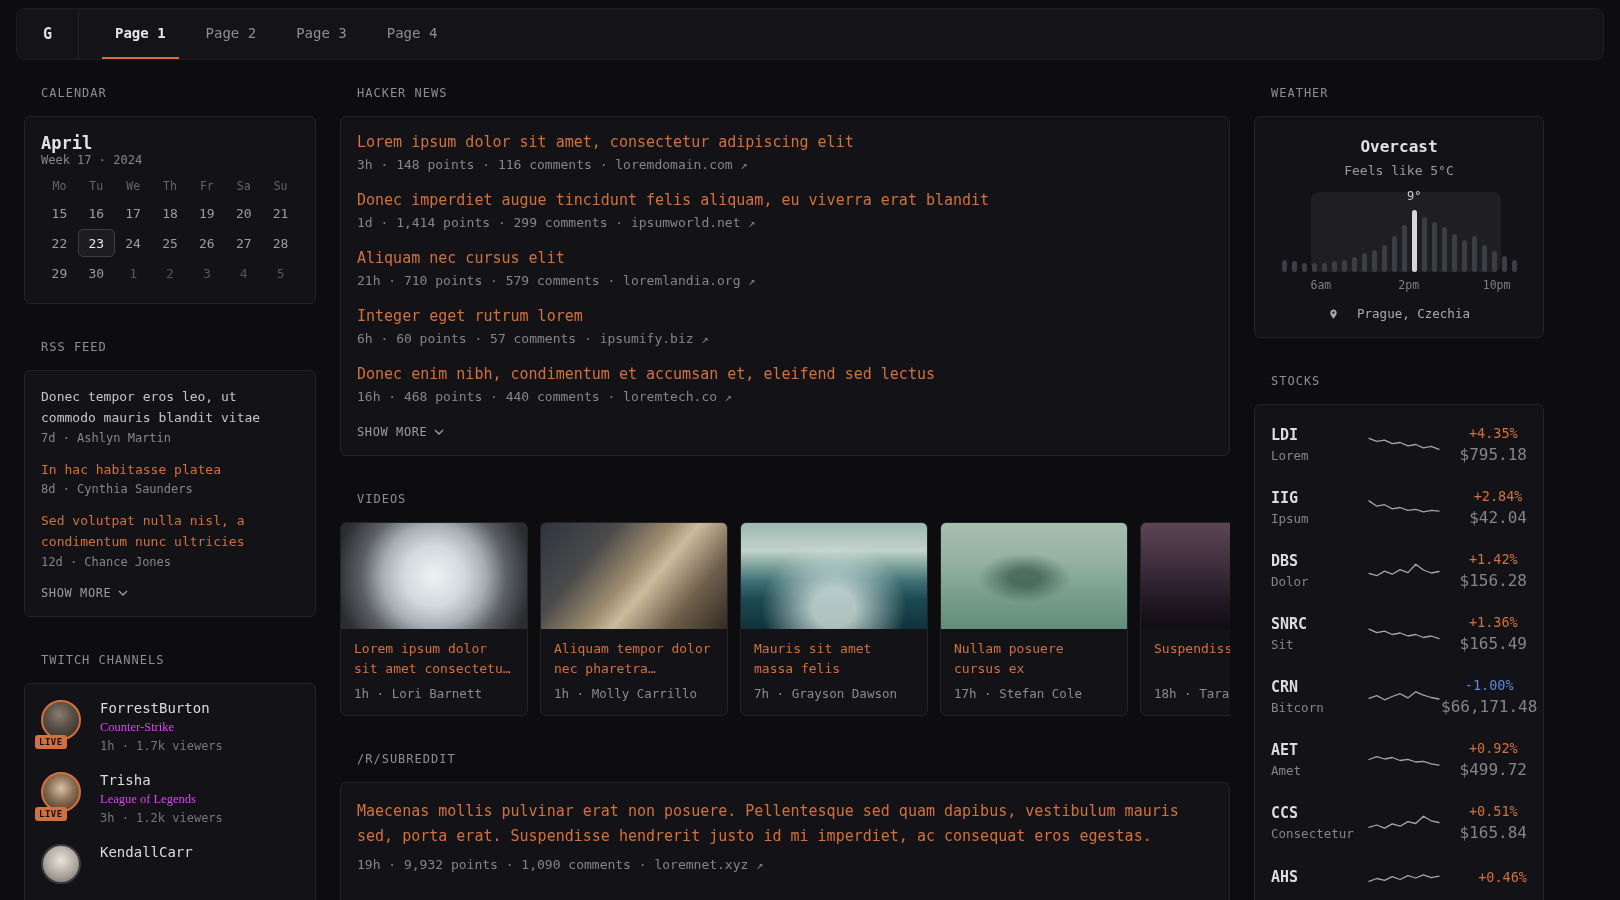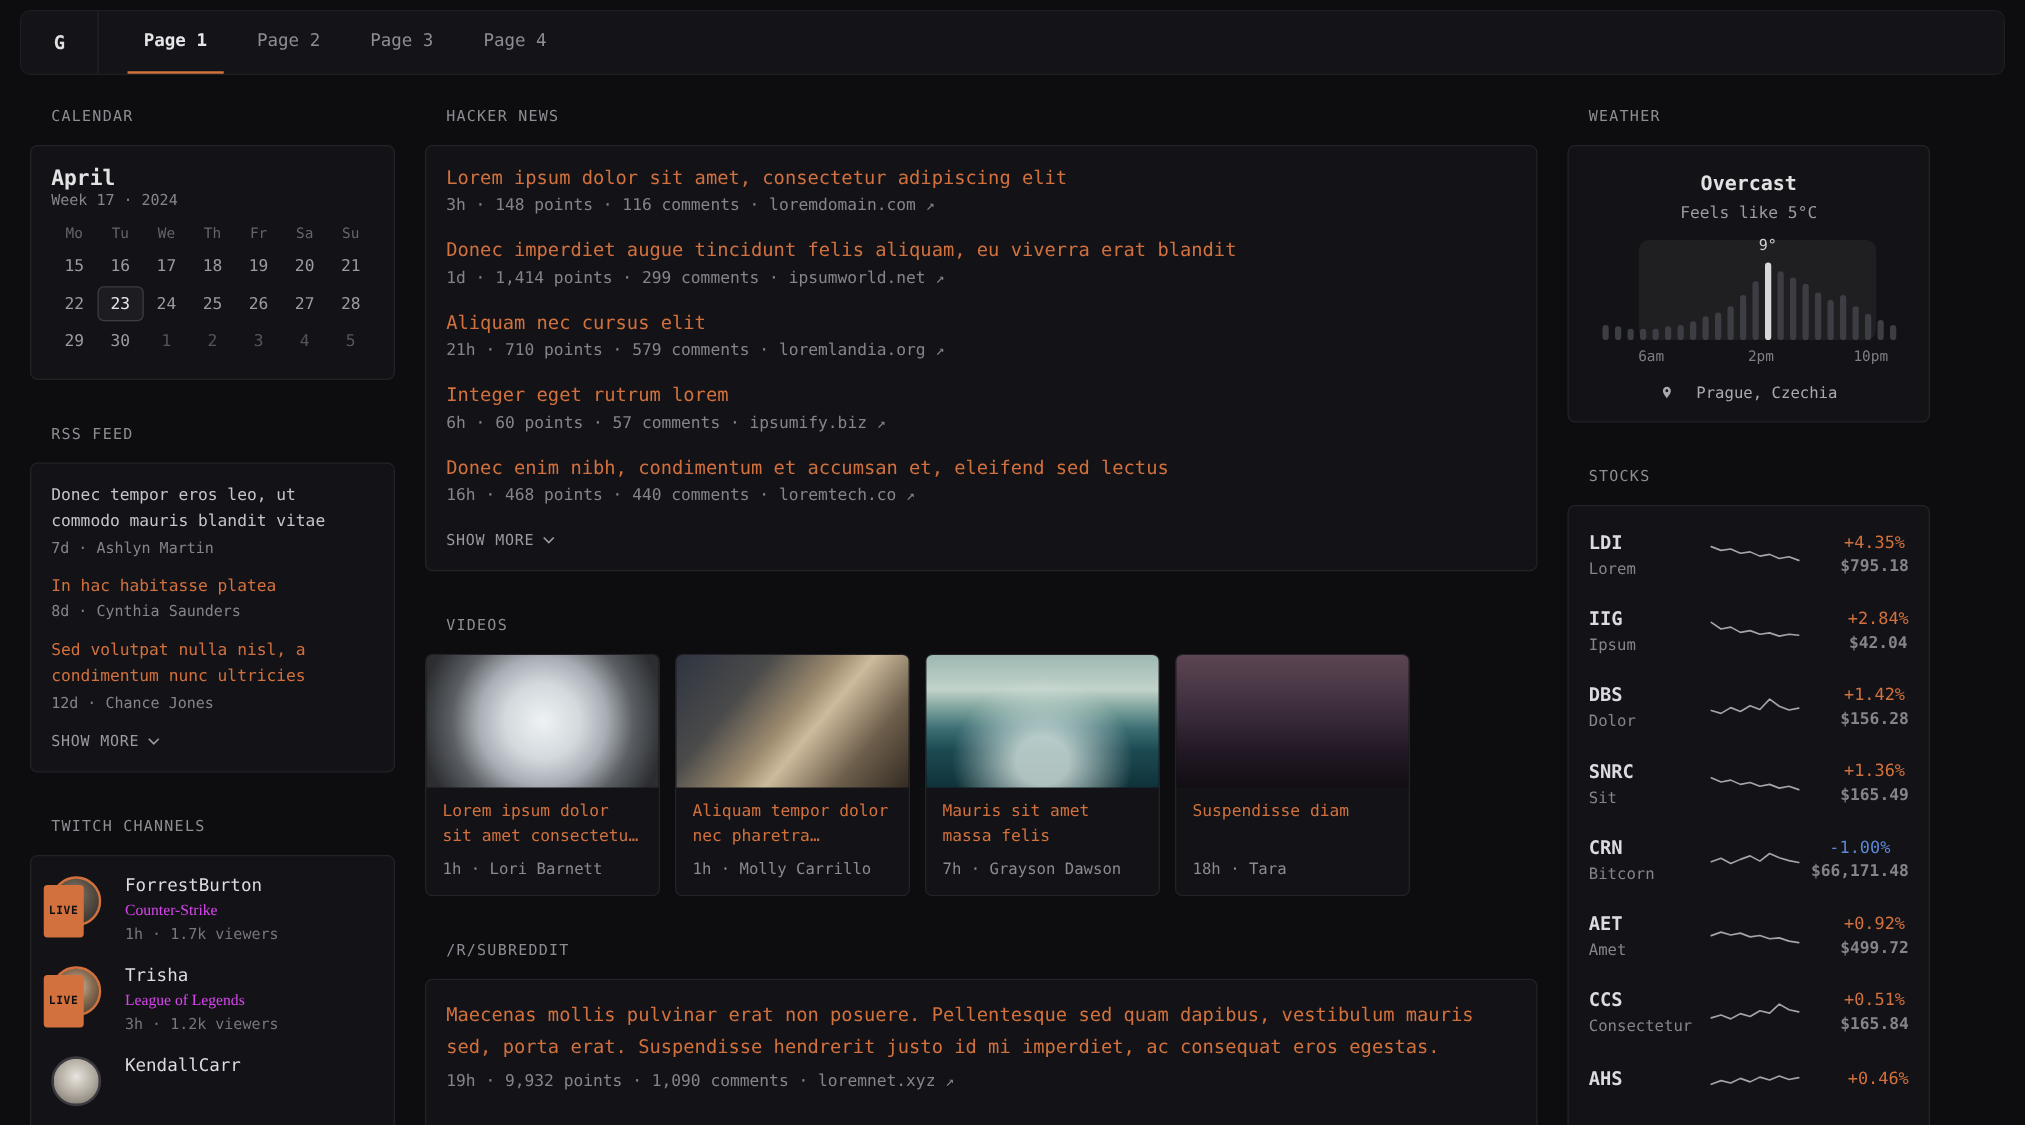--- a/index.html
+++ b/index.html
@@ -75,21 +75,21 @@
   .tw-card{min-height:240px;}
   .tw-row{display:flex;gap:15px;margin-bottom:19px;align-items:flex-start;}
   .tw-avatar{position:relative;width:44px;height:44px;flex:none;}
   .tw-avatar .pic{width:40px;height:40px;border-radius:50%;border:2px solid #3a3a40;}
   .tw-avatar.live .pic{border-color:var(--accent);}
   .av-1{background:radial-gradient(circle at 45% 35%, #8a7d71 0%, #5c5248 40%, #2b2724 100%);}
   .av-2{background:radial-gradient(circle at 50% 40%, #d8c3a5 0%, #8a6f55 45%, #3a2e24 100%);}
   .av-3{background:radial-gradient(circle at 50% 40%, #e8e4de 0%, #b3aca2 50%, #6e675e 100%);}
   .badge{
     position:absolute;left:-6px;bottom:-5px;background:var(--accent);color:#101013;
-    font-size:9px;font-weight:bold;letter-spacing:.5px;padding:16px 4px;border-radius:3px;
+    font-size:9px;font-weight:bold;letter-spacing:.5px;padding:2px 4px;border-radius:3px;
   }
   .tw-name{font-size:14px;color:#dcdce0;cursor:pointer;}
   .tw-game{font-size:12.5px;color:#d946ef;margin-top:4px;font-family:Liberation Serif, serif;}
   .tw-meta{font-size:12px;color:#76767c;margin-top:4px;}
 
   
   .hn-item{margin-bottom:19px;}
   .hn-title{display:block;font-size:15px;color:var(--accent);}
   .hn-meta{font-size:13px;color:var(--dim);margin-top:6px;}
   .hn-meta .domain{color:var(--dim);}
@@ -131,21 +131,21 @@
   
   .s-row{display:flex;align-items:center;padding:12px 0;cursor:pointer;}
   .s-row:first-child{padding-top:4px;}
   .s-left{width:96px;flex:none;}
   .s-sym{font-size:15px;font-weight:bold;color:#dcdce0;}
   .s-name{font-size:12.5px;color:var(--dim);margin-top:4px;}
   .s-spark{flex:none;width:74px;height:26px;}
   .s-right{margin-left:auto;text-align:center;}
   .s-change{font-size:13.5px;color:var(--accent);}
   .s-change.neg{color:var(--negative);}
-  .s-price{font-size:13px;color:var(--dim);margin-top:4px;font-weight:bold;}
+  .s-price{font-size:16px;color:var(--dim);margin-top:4px;}
 </style>
 </head>
 <body>
 
 <header class="topbar">
   <div class="logo">G</div>
   <nav class="tabs">
     <div class="tab active">Page 1</div>
     <div class="tab">Page 2</div>
     <div class="tab">Page 3</div>
@@ -322,20 +322,25 @@
         </div>
         <div class="v-card">
           <div class="v-thumb thumb-2"></div>
           <a class="v-title">Aliquam tempor dolor nec pharetra…</a>
           <div class="v-meta">1h · Molly Carrillo</div>
         </div>
         <div class="v-card">
           <div class="v-thumb thumb-3"></div>
           <a class="v-title">Mauris sit amet massa felis</a>
           <div class="v-meta">7h · Grayson Dawson</div>
+        </div>
+        <div class="v-card">
+          <div class="v-thumb thumb-4"></div>
+          <a class="v-title">Nullam posuere cursus ex</a>
+          <div class="v-meta">17h · Stefan Cole</div>
         </div>
         <div class="v-card">
           <div class="v-thumb thumb-5"></div>
           <a class="v-title">Suspendisse diam</a>
           <div class="v-meta">18h · Tara</div>
         </div>
       </div>
     </section>
 
     <section class="section">

